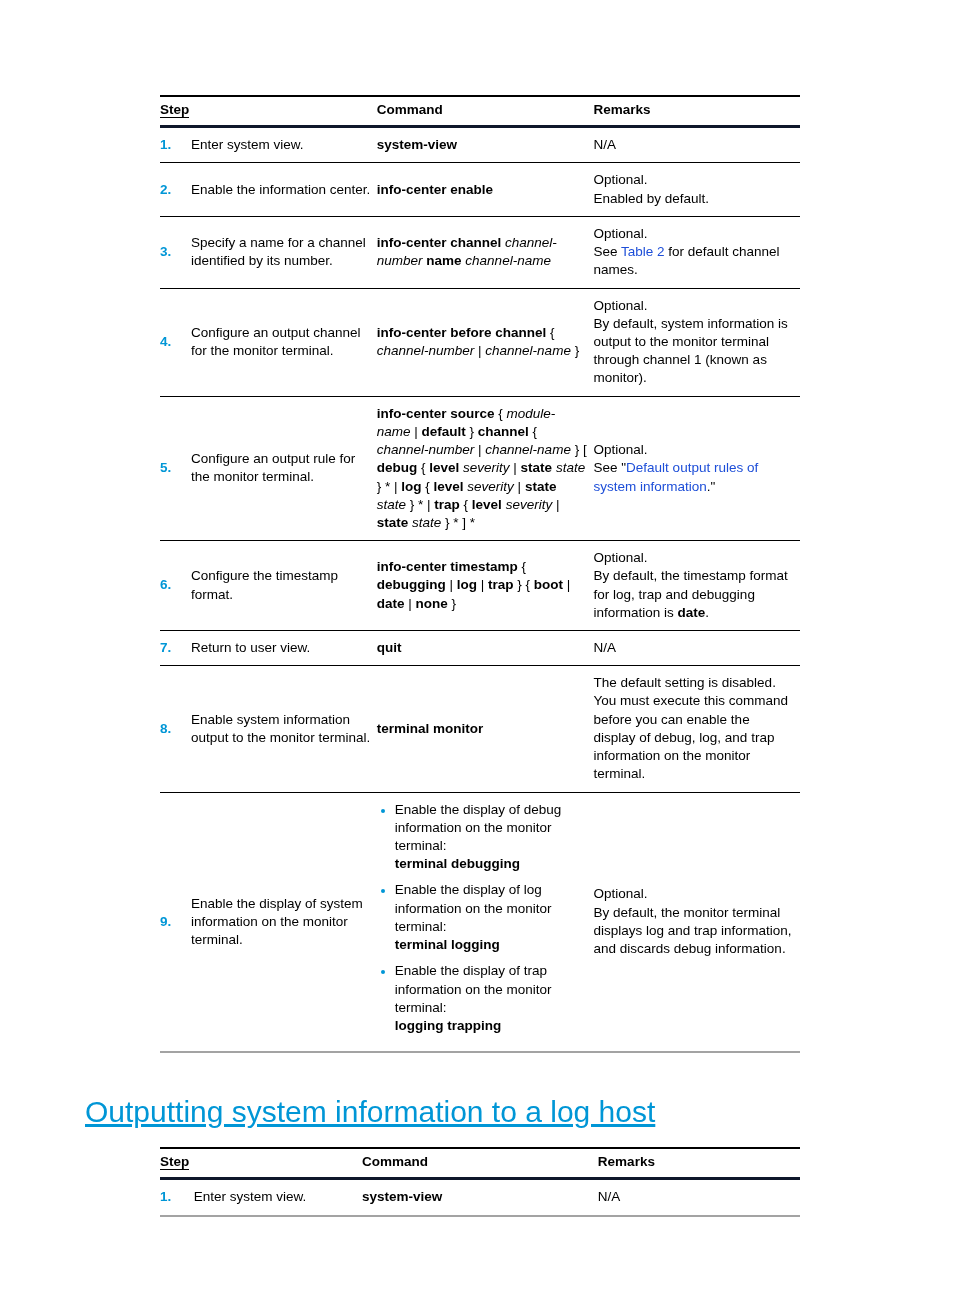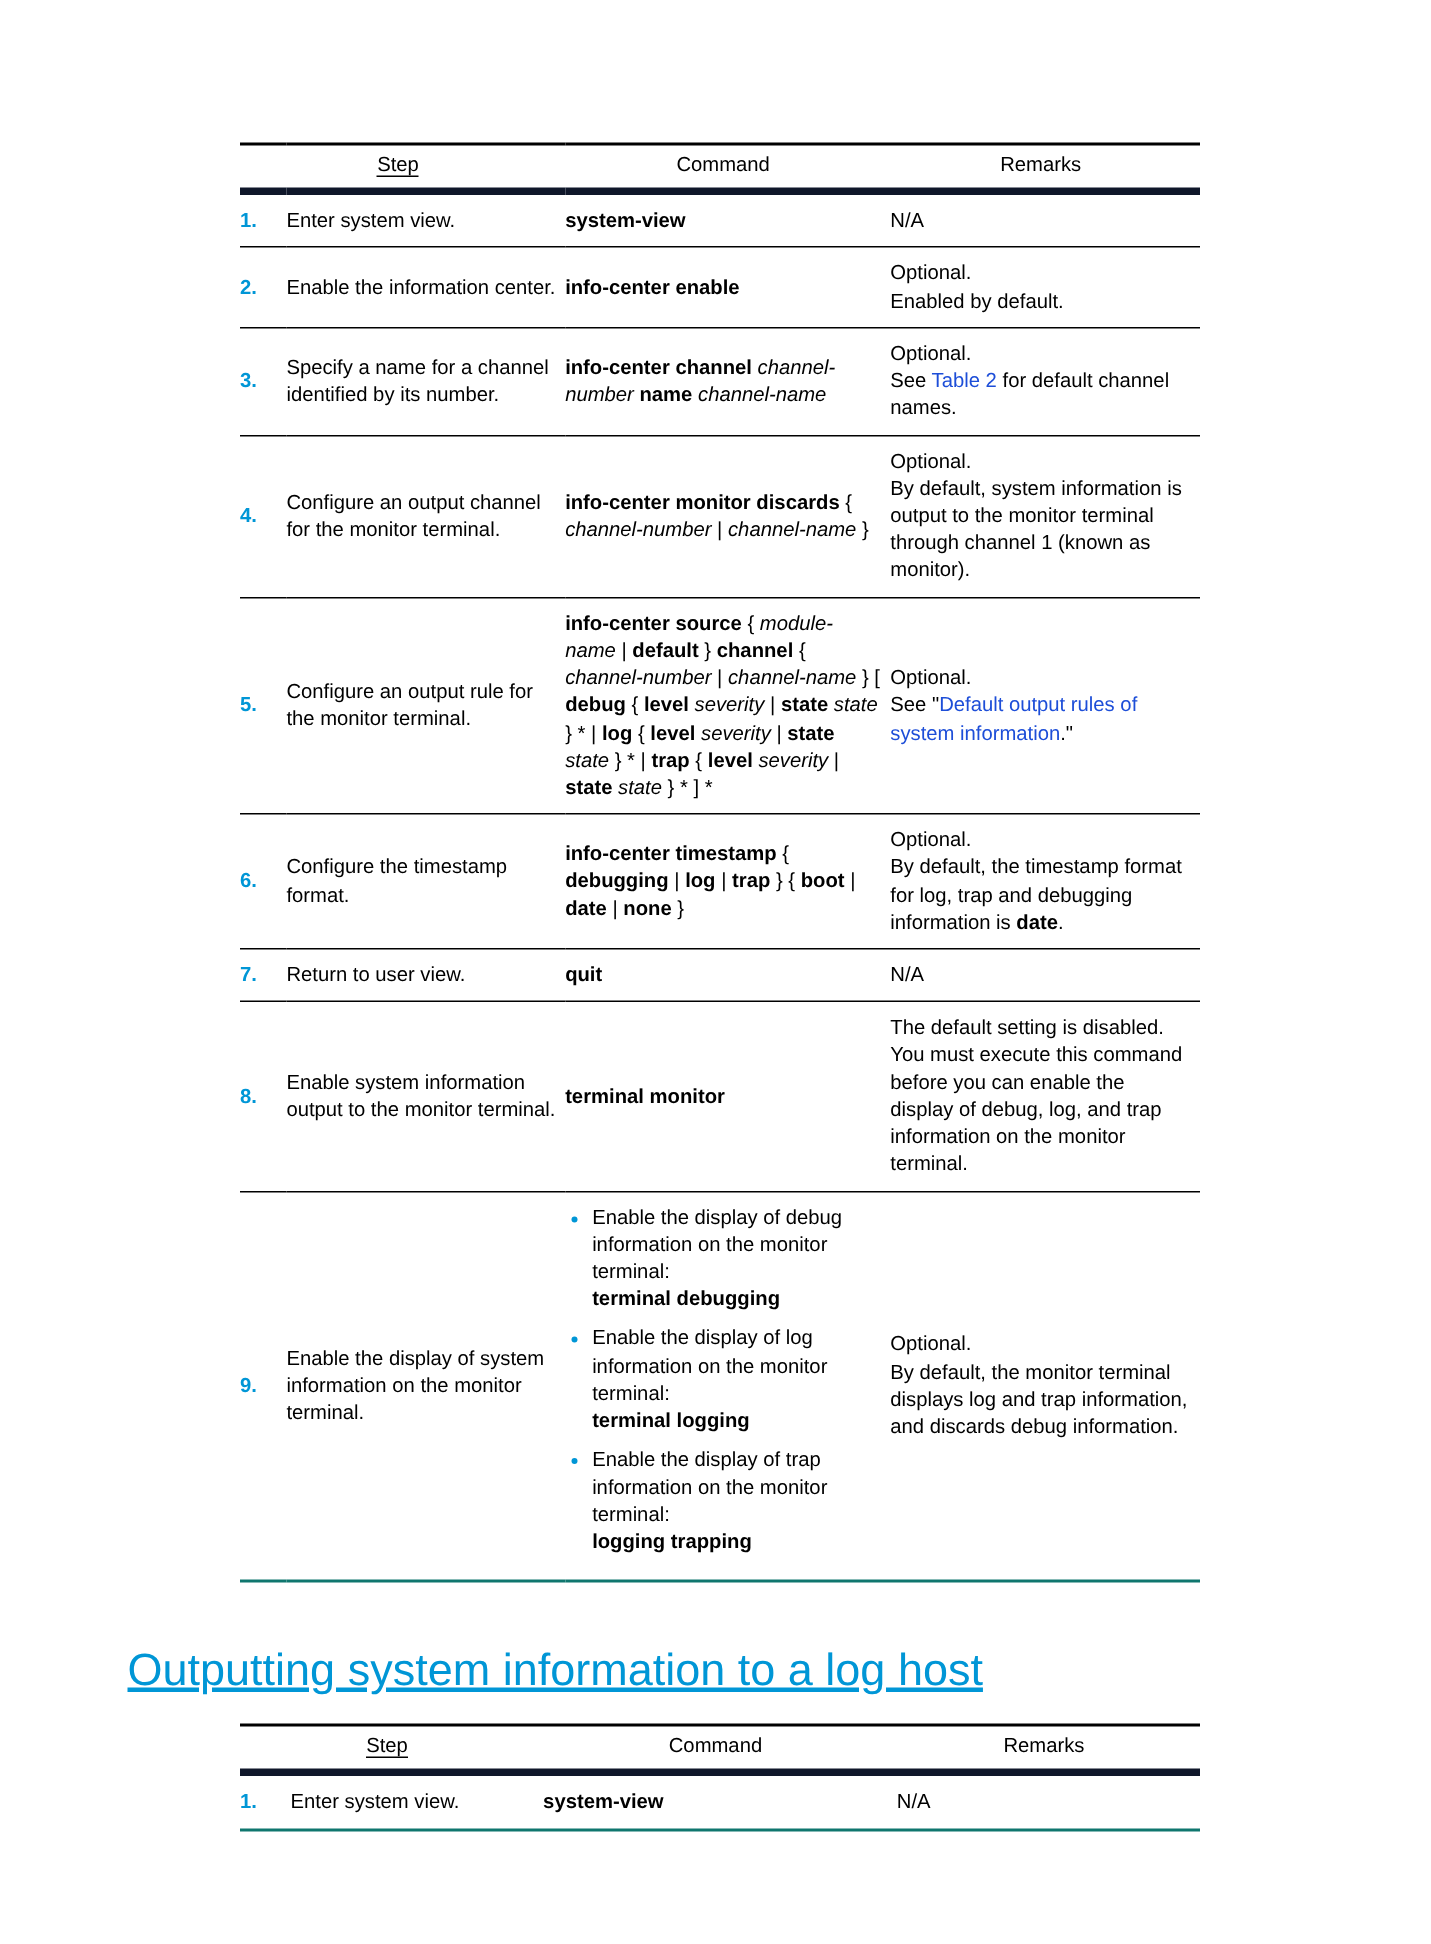--- a/index.html
+++ b/index.html
@@ -17,33 +17,33 @@
     padding: 95px 95px 0 160px;
     box-sizing: border-box;
   }
   table.cmd {
     border-collapse: collapse;
     width: 640px;
     font-size: 13.5px;
     line-height: 1.35;
   }
   table.cmd > thead > tr > th {
-    text-align: center;
-    font-weight: normal;
+    text-align: left;
+    font-weight: bold;
     padding: 4px 6px 6px 0;
     border-top: 2px solid #000;
-    border-bottom: 5px solid #0f172a;
+    border-bottom: 3px solid #0f172a;
   }
   table.cmd > tbody > tr > td {
     vertical-align: middle;
     padding: 8px 6px 8px 0;
     border-bottom: 1px solid #000;
   }
   table.cmd > tbody > tr:last-child > td {
-    border-bottom: 2px solid #0f766e;
+    border-bottom: 2px solid #a3a3a3;
   }
   .col-num { width: 30px; }
   .col-step { width: 180px; }
   .col-cmd  { width: 210px; }
   .col-rem  { width: 200px; }
   .t2 .col-step { width: 150px; }
   .t2 .col-cmd  { width: 210px; }
   .t2 .col-rem  { width: 180px; }
   .num {
     color: #0096d6;
@@ -117,21 +117,21 @@
         </tr>
         <tr>
           <td class="num">3.</td>
           <td>Specify a name for a channel identified by its number.</td>
           <td><b>info-center channel</b> <i>channel-number</i> <b>name</b> <i>channel-name</i></td>
           <td>Optional.<br>See <span class="link">Table 2</span> for default channel names.</td>
         </tr>
         <tr>
           <td class="num">4.</td>
           <td>Configure an output channel for the monitor terminal.</td>
-          <td><b>info-center monitor discards</b> { <i>channel-number</i> | <i>channel-name</i> }</td>
+          <td><b>info-center before channel</b> { <i>channel-number</i> | <i>channel-name</i> }</td>
           <td>Optional.<br>By default, system information is output to the monitor terminal through channel 1 (known as monitor).</td>
         </tr>
         <tr>
           <td class="num">5.</td>
           <td>Configure an output rule for the monitor terminal.</td>
           <td><b>info-center source</b> { <i>module-name</i> | <b>default</b> } <b>channel</b> { <i>channel-number</i> | <i>channel-name</i> } [ <b>debug</b> { <b>level</b> <i>severity</i> | <b>state</b> <i>state</i> } * | <b>log</b> { <b>level</b> <i>severity</i> | <b>state</b> <i>state</i> } * | <b>trap</b> { <b>level</b> <i>severity</i> | <b>state</b> <i>state</i> } * ] *</td>
           <td>Optional.<br>See "<span class="link">Default output rules of system information</span>."</td>
         </tr>
         <tr>
           <td class="num">6.</td>

